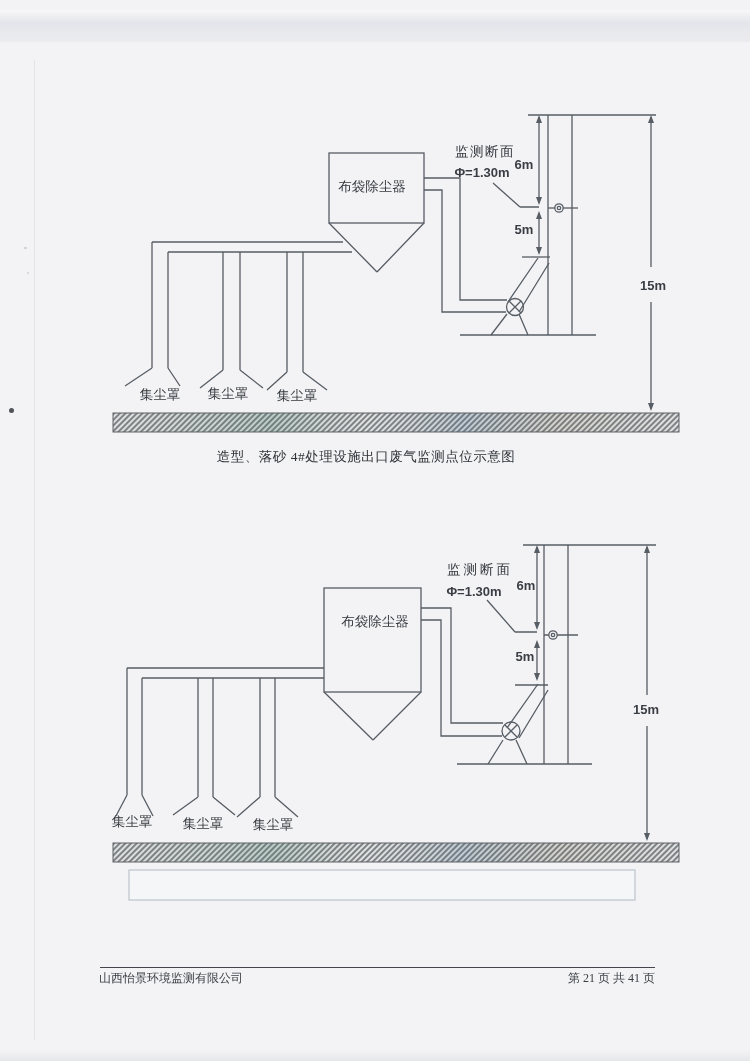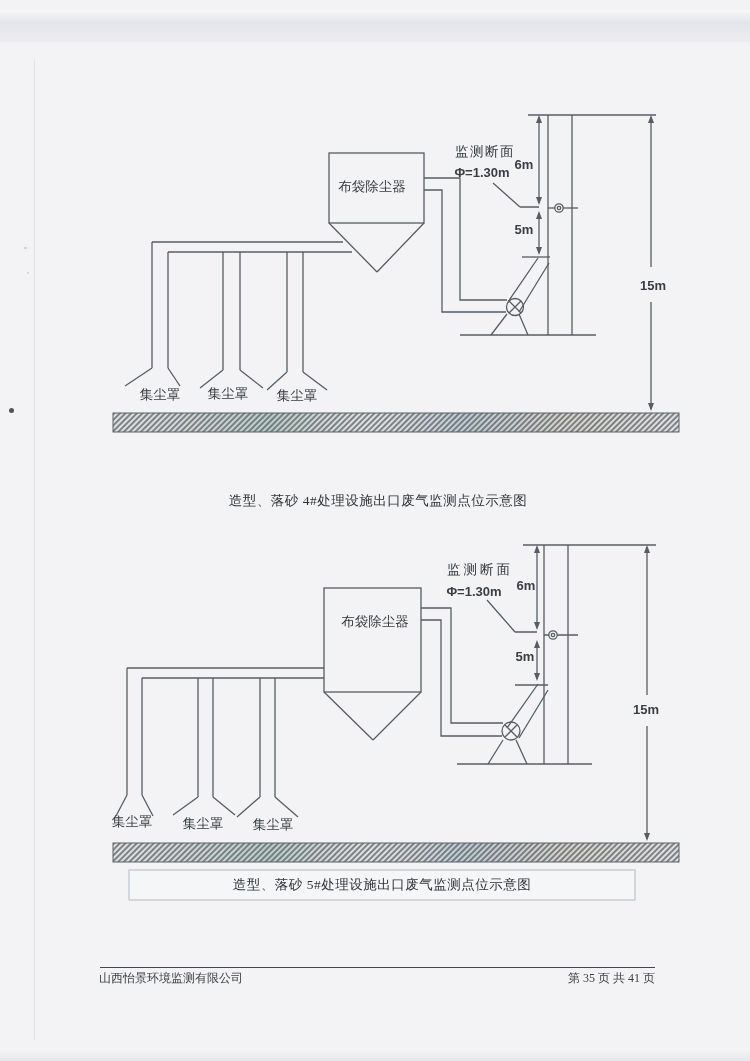--- a/index.html
+++ b/index.html
@@ -222,29 +222,28 @@
 
   <div class="lbl cjk" style="left:372px;top:188px;">布袋除尘器</div>
   <div class="lbl cjk sp1" style="left:485px;top:153px;">监测断面</div>
   <div class="lbl num" style="left:482px;top:172px;">Φ=1.30m</div>
   <div class="lbl num" style="left:524px;top:164px;">6m</div>
   <div class="lbl num" style="left:524px;top:229px;">5m</div>
   <div class="lbl num" style="left:653px;top:285px;">15m</div>
   <div class="lbl cjk" style="left:160px;top:396px;">集尘罩</div>
   <div class="lbl cjk" style="left:228px;top:395px;">集尘罩</div>
   <div class="lbl cjk" style="left:297px;top:397px;">集尘罩</div>
-  <div class="lbl caption" style="left:378px;top:457px;margin-top:44px;">造型、落砂 4#处理设施出口废气监测点位示意图</div>
+  <div class="lbl caption" style="left:366px;top:457px;">造型、落砂 4#处理设施出口废气监测点位示意图</div>
 
   <div class="lbl cjk" style="left:375px;top:623px;">布袋除尘器</div>
   <div class="lbl cjk sp2" style="left:480px;top:571px;">监测断面</div>
   <div class="lbl num" style="left:474px;top:591px;">Φ=1.30m</div>
   <div class="lbl num" style="left:526px;top:585px;">6m</div>
   <div class="lbl num" style="left:525px;top:656px;">5m</div>
   <div class="lbl num" style="left:646px;top:709px;">15m</div>
   <div class="lbl cjk" style="left:132px;top:823px;">集尘罩</div>
   <div class="lbl cjk" style="left:203px;top:825px;">集尘罩</div>
   <div class="lbl cjk" style="left:273px;top:826px;">集尘罩</div>
-  <div class="lbl caption" style="left:382px;top:885px;">造型、落砂 5#处理设施出口废气监测点位示意图</div>
 
   <div class="footer-text left">山西怡景环境监测有限公司</div>
-  <div class="footer-text right">第 35 页 共 41 页</div>
+  <div class="footer-text right">第 21 页 共 41 页</div>
 
 </div>
 
 </body></html>

